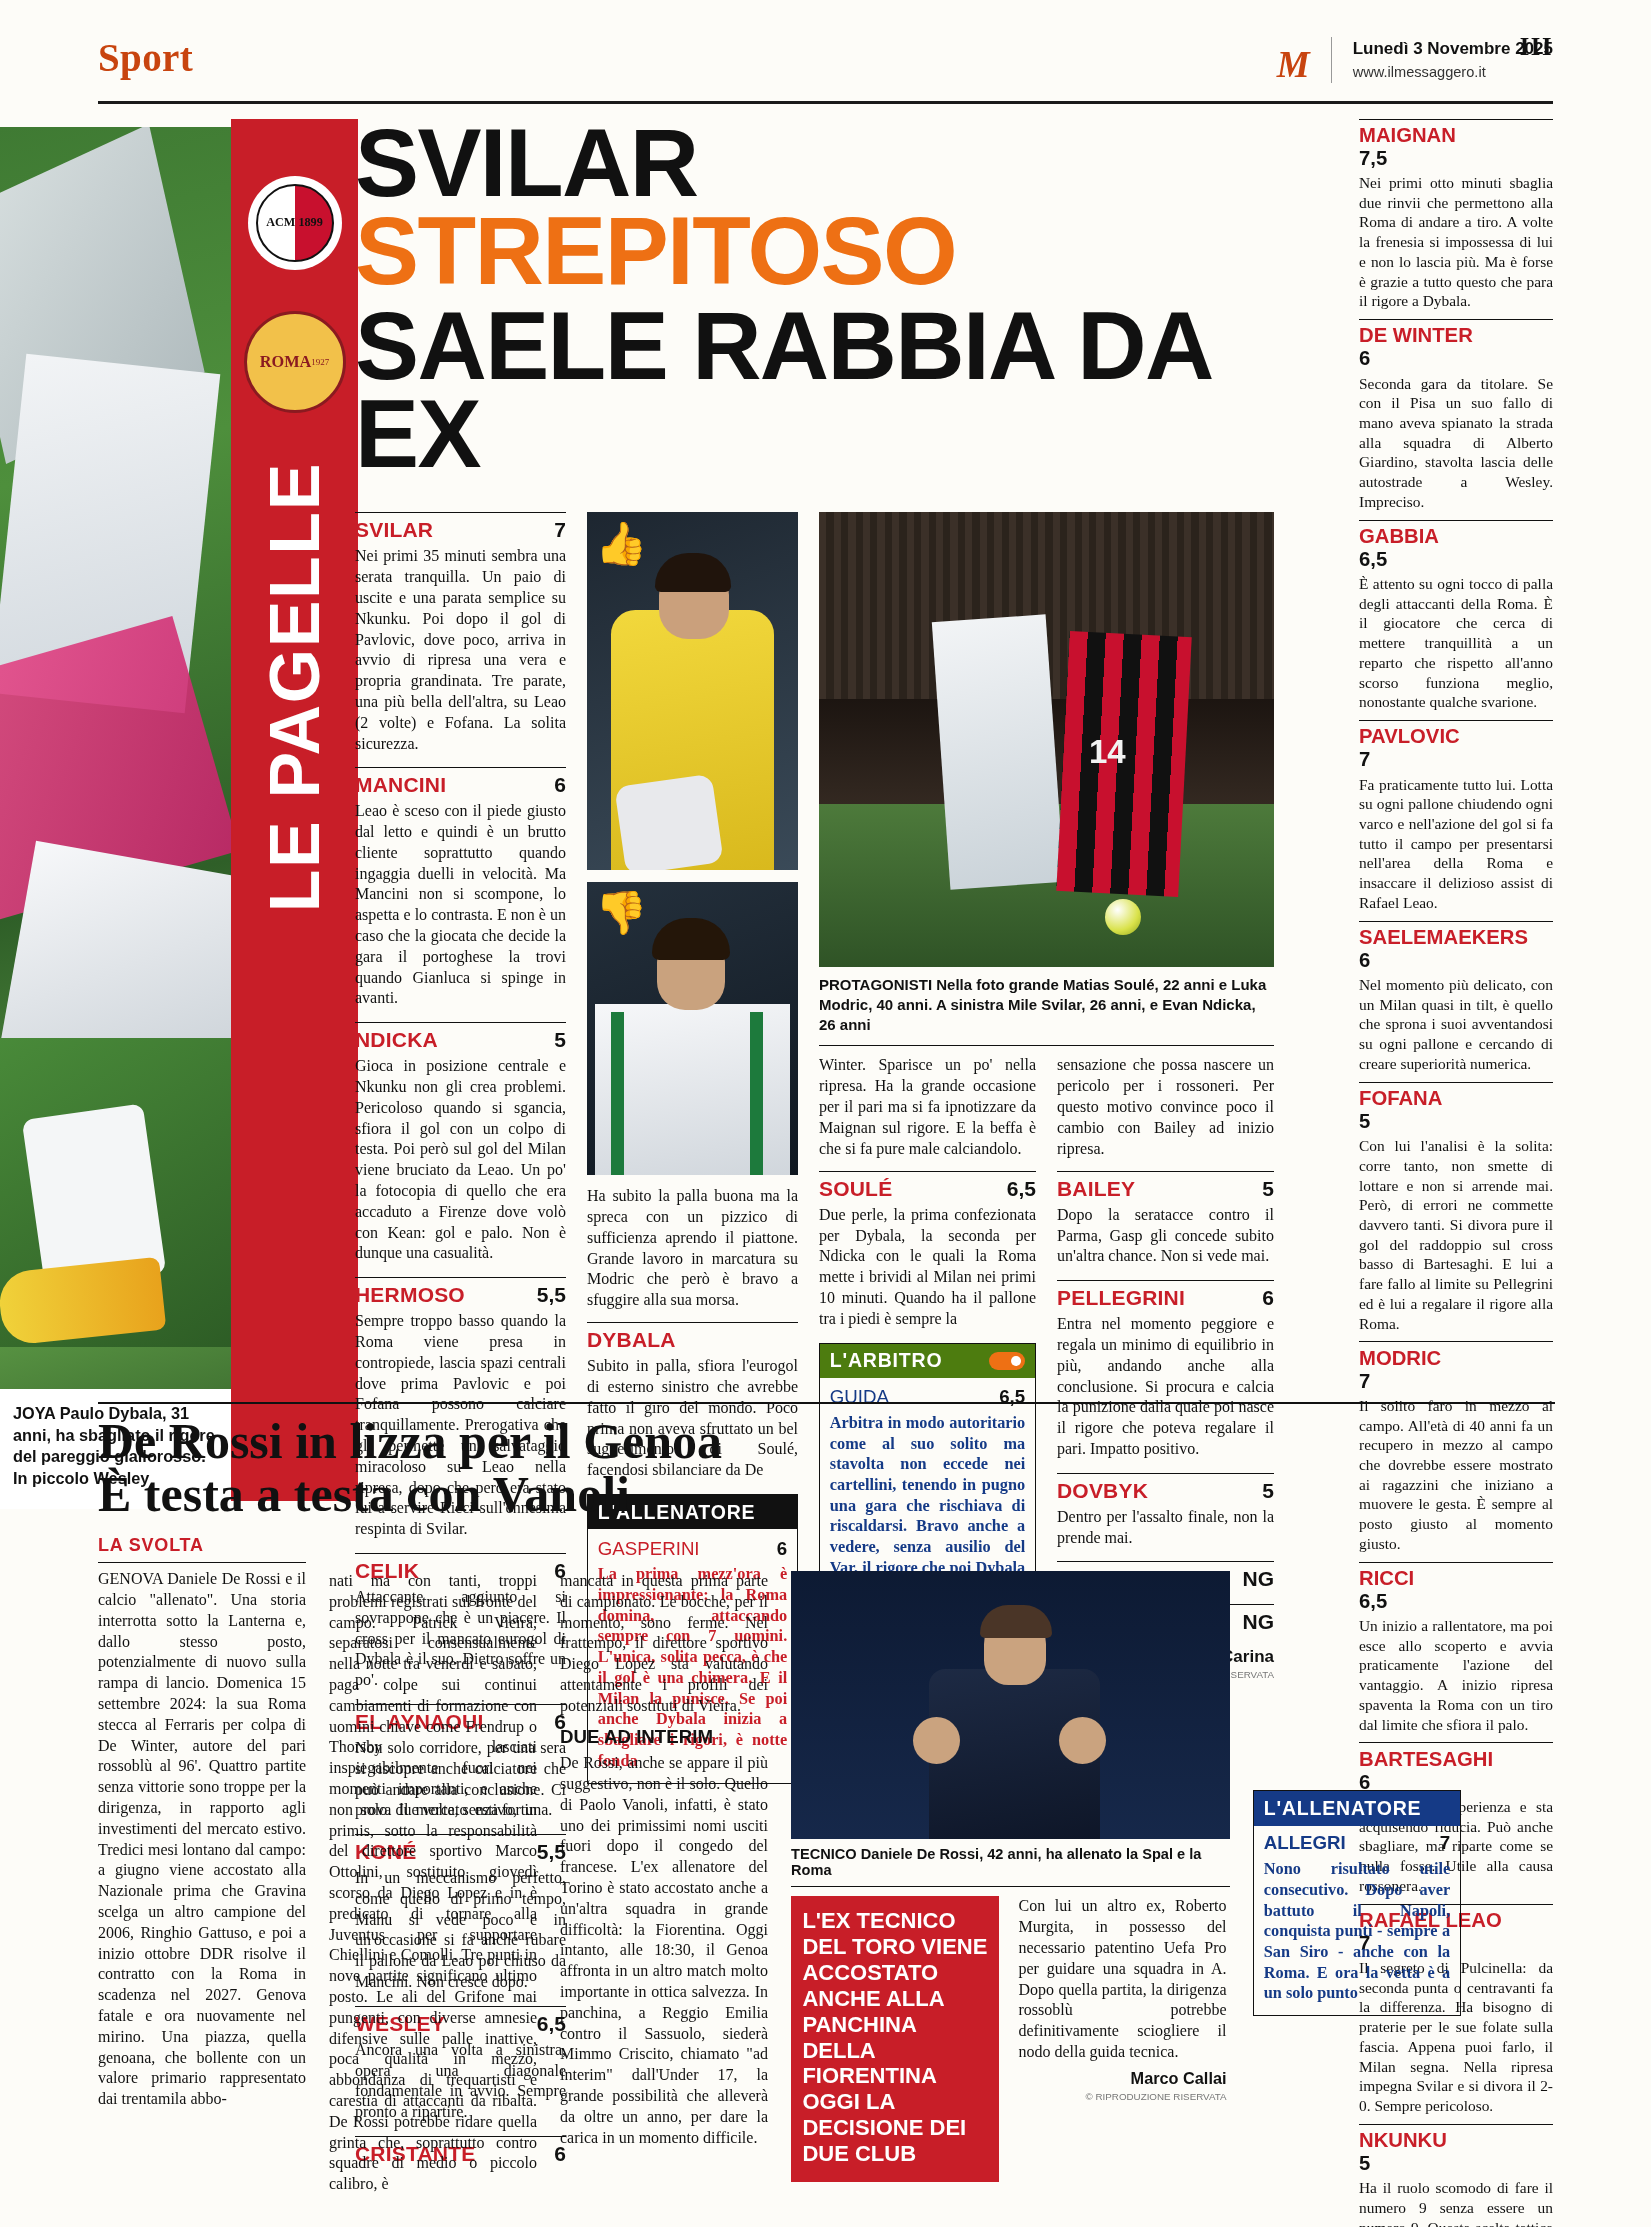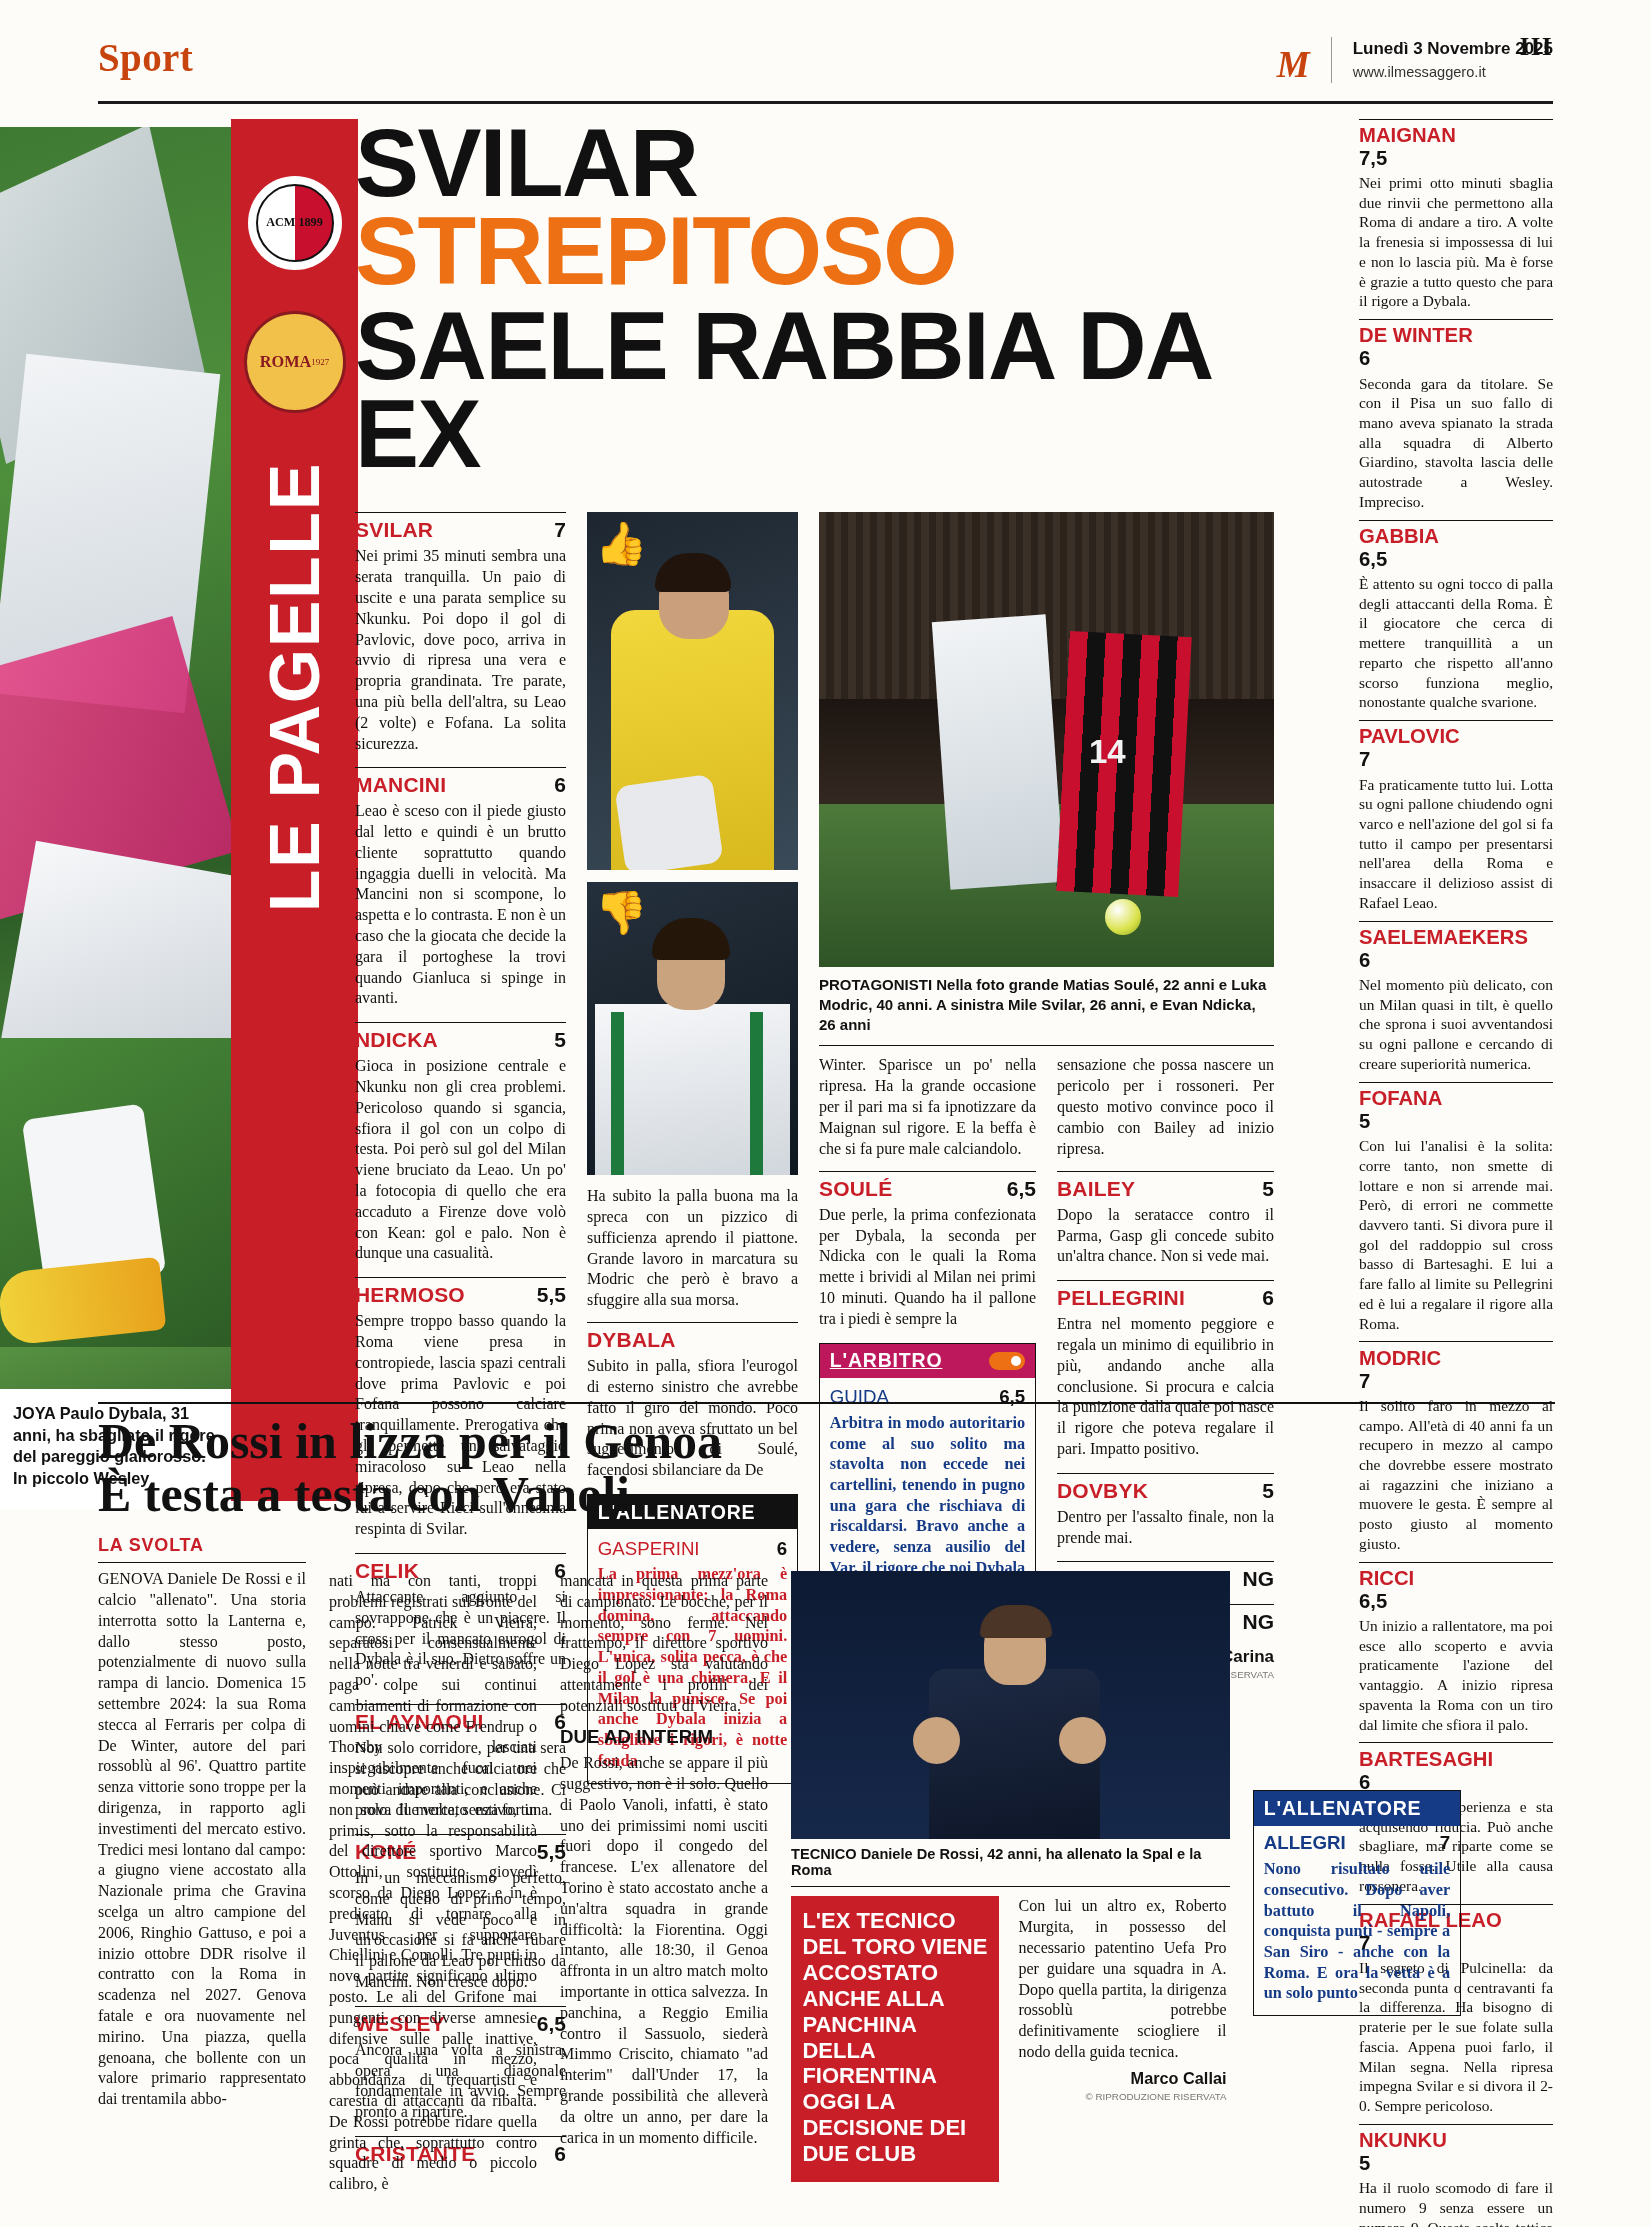--- a/index.html
+++ b/index.html
@@ -158,21 +158,21 @@
 
   .two-sub { display:flex; gap:21px; margin-top:9.8px; }
   .sub-col { width:217px; }
   .sub-text { font-family:"Liberation Serif",serif; font-size:16px; line-height:1.30; text-align:justify; }
 
   
   .box { margin-top:8.1px; border:1.6px solid #111; }
   .box-head { background:#111; color:#fff; font-family:"Liberation Sans",sans-serif;
     font-weight:700; font-size:19.5px; padding:5.7px 9.8px; letter-spacing:0.8px; display:flex;
     justify-content:space-between; align-items:center;}
-  .box-head.blue { background:#be185d;text-decoration:underline; }
+  .box-head.blue { background:#4d7c0f; }
   .whistle { width:36px; height:18px; border-radius:9px; background:#ee7014; position:relative;}
   .whistle:after{content:"";position:absolute;right:4.1px;top:4.1px;width:9.8px;height:9.8px;border-radius:50%;background:#fff;}
   .box-body { padding:8.1px 9.8px 11.4px 9.8px; }
   .box-row { display:flex; justify-content:space-between; align-items:baseline;}
   .box-name { font-family:"Liberation Sans",sans-serif; font-weight:400; font-size:18.7px; color:#c81e28;}
   .box-name.blue { color:#153a86; }
   .box-vote { font-family:"Liberation Sans",sans-serif; font-weight:700; font-size:18.7px;}
   .box-text { font-family:"Liberation Serif",serif; font-weight:700; font-size:16.3px; line-height:1.27;
     margin-top:4.9px; color:#c81e28; text-align:justify;}
   .box-text.blue { color:#153a86; }

